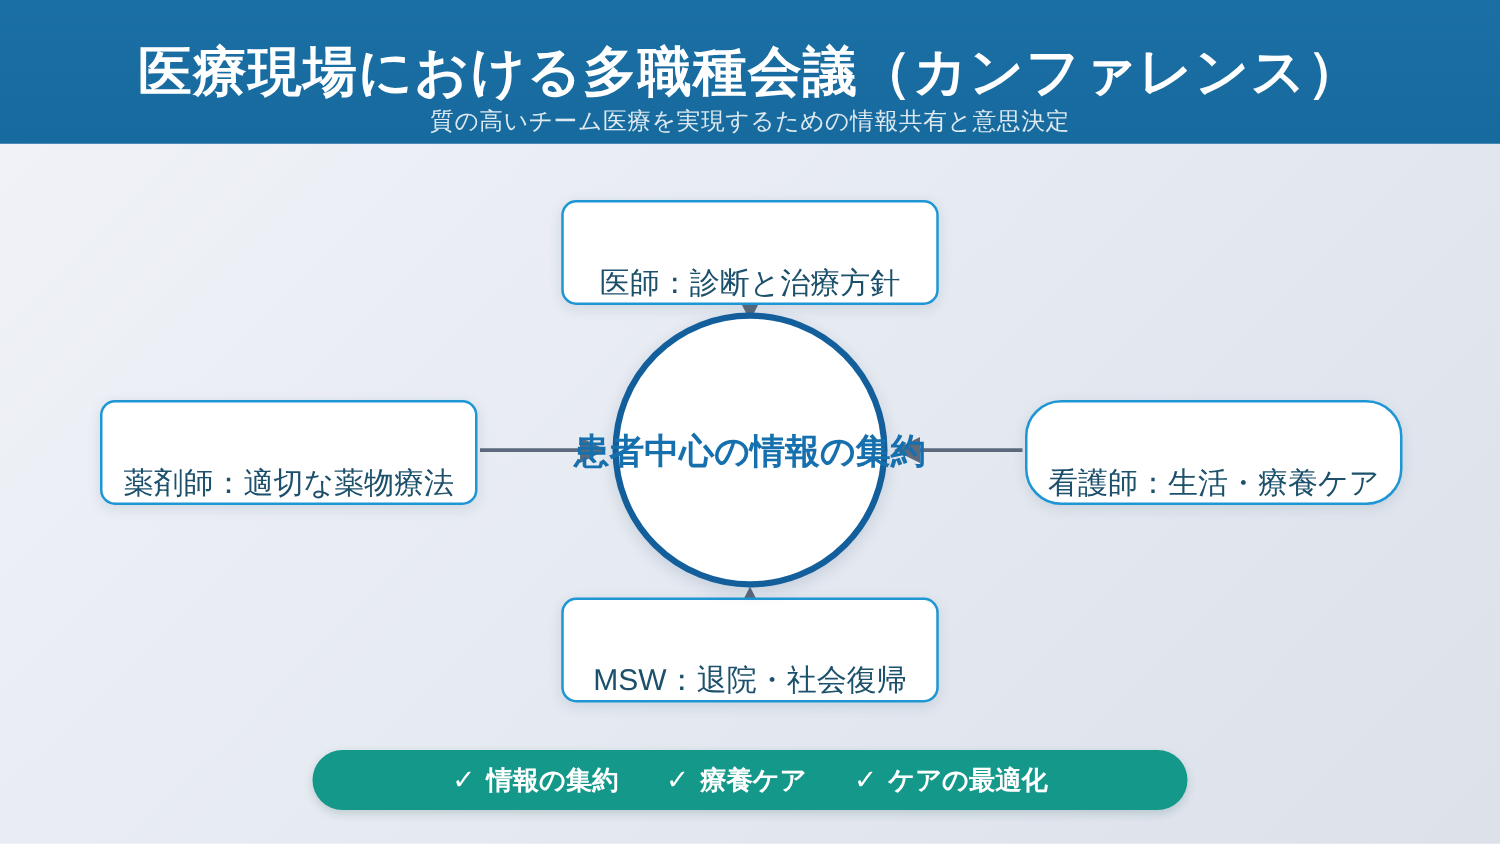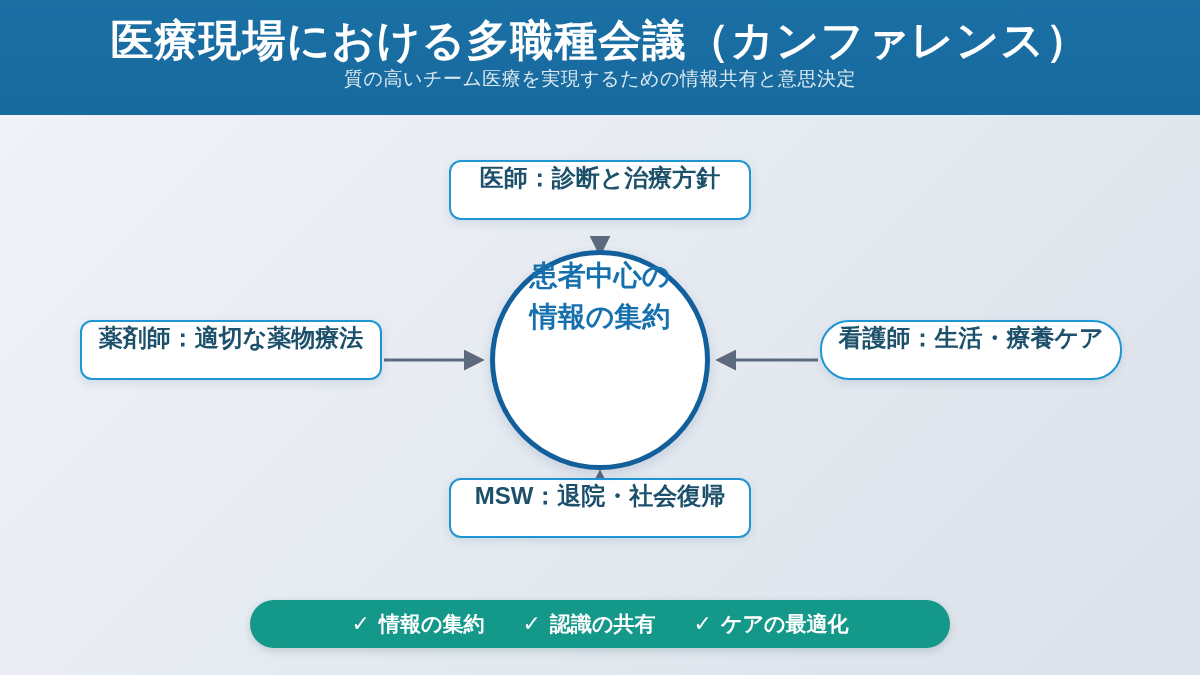--- a/index.html
+++ b/index.html
@@ -10,60 +10,60 @@
     position: relative;
   }
 
   
   .banner {
     position: absolute; left: 0; top: 0; width: 1200px; height: 115px;
     background: linear-gradient(180deg, #1a6fa4 0%, #176a9e 100%);
     text-align: center;
   }
   .banner h1 {
-    padding-top: 16px;
+    padding-top: 34px;
     font-size: 43px; line-height: 48px; font-weight: 800;
     color: #ffffff; letter-spacing: 1px; white-space: nowrap;
   }
   .banner p {
     margin-top: 2px;
     font-size: 19px; font-weight: 400;
     color: rgba(255,255,255,0.85); letter-spacing: 0.5px; font-family: Liberation Mono, monospace;
   }
 
   
   .diagram { position: absolute; left: 0; top: 0; width: 1200px; height: 675px; }
 
   .arrows { position: absolute; left: 0; top: 0; width: 1200px; height: 675px; }
 
   .node-box {
     position: absolute;
-    width: 302px; height: 60px;
+    width: 302px; height: 84px;
     background: #ffffff;
     border: 2.5px solid #1e96d4;
     border-radius: 12px;
     box-shadow: 0 3px 10px rgba(25, 70, 110, 0.12);
-    display: flex; align-items: flex-start; justify-content: center;
-    font-size: 24px; font-weight: 700; color: #1c506b;
+    display: flex; align-items: flex-end; justify-content: center;
+    font-size: 24px; font-weight: 400; color: #1c506b;
     white-space: nowrap;
   }
   .box-top    { left: 449px; top: 160px; }
   .box-left   { left:  80px; top: 320px; }
   .box-right  { left: 820px; top: 320px; border-radius: 29px; }
   .box-bottom { left: 449px; top: 478px; }
 
   .center-circle {
     position: absolute; left: 490px; top: 250px;
     width: 220px; height: 220px;
     background: #ffffff;
     border: 5px solid #135f9c;
     border-radius: 50%;
     box-shadow: 0 4px 12px rgba(20, 60, 100, 0.15);
-    display: flex; flex-direction: column;
-    align-items: center; 
+    display: flex; 
+    align-items: center; justify-content: center;
     text-align: center;
   }
   .center-circle span {
     font-size: 28px; line-height: 41px; font-weight: 700;
     color: #1670ae; white-space: nowrap;
   }
 
   
   .pill {
     position: absolute; left: 250px; top: 600px;
@@ -124,21 +124,21 @@
     <span>情報の集約</span>
   </div>
 
   <div class="pill">
     <span class="pill-item">
       <span class="check">✓</span>
       <span>情報の集約</span>
     </span>
     <span class="pill-item">
       <span class="check">✓</span>
-      <span>認識の共有</span>
+      <span>療養ケア</span>
     </span>
     <span class="pill-item">
       <span class="check">✓</span>
       <span>ケアの最適化</span>
     </span>
   </div>
 
 </div>
 
 </body></html>

